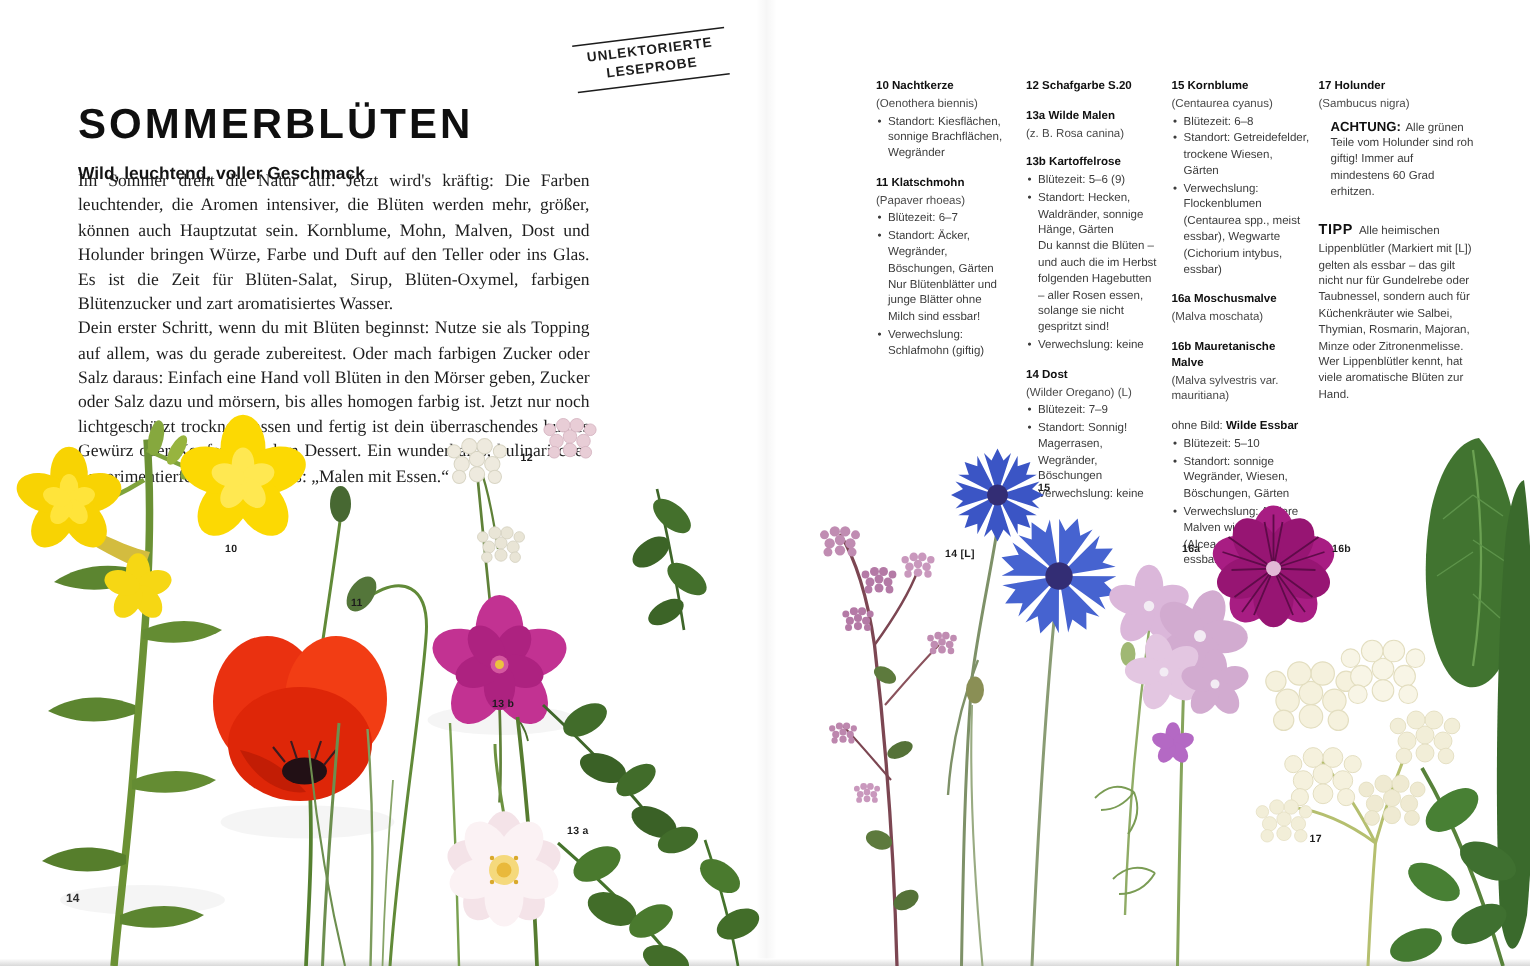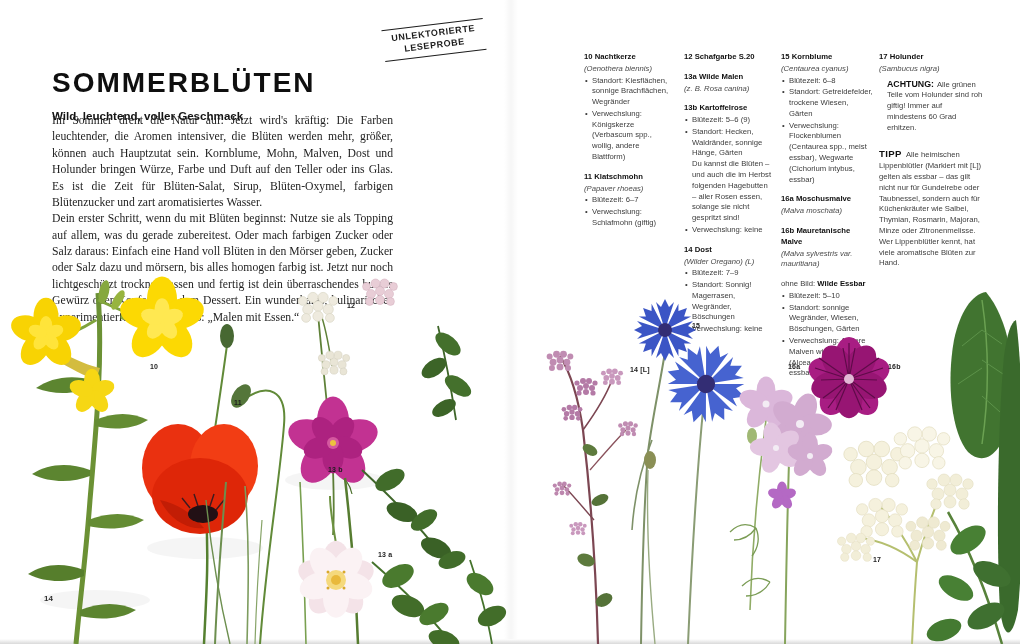--- a/index.html
+++ b/index.html
@@ -28,21 +28,21 @@
   .pl-14l{left:630px;top:366px;} .pl-15{left:692px;top:322px;} .pl-16a{left:788px;top:363px;}
   .pl-16b{left:888px;top:363px;} .pl-17{left:873px;top:556px;}
 
   
   .col{position:absolute;top:52px;font-size:7.7px;line-height:1.4;color:#3c3c3c;}
   .col-1{left:584px;width:90px;} .col-2{left:684px;width:90px;}
   .col-3{left:781px;width:92px;} .col-4{left:879px;width:104px;}
   .entry{margin:0 0 9px;}
   .e-head{font-weight:700;color:#101010;margin-bottom:1px;}
   .e-pre{font-weight:400;color:#3c3c3c;}
-  .e-latin{font-style:italic;color:#4a4a4a;margin-bottom:1px;}
+  .e-latin{color:#4a4a4a;margin-bottom:1px;}
   ul.e-bullets{list-style:none;margin:0;padding:0;}
   .e-bullets li{position:relative;padding-left:8px;margin:0 0 1px;white-space:pre-line;}
   .e-bullets li::before{content:"\2022";position:absolute;left:1px;top:0;}
   .e-warning{padding-left:8px;margin:3px 0 3px;}
   .w-label{font-weight:700;font-size:8.8px;color:#101010;margin-right:3px;}
   .tip{margin-top:14px;}
   .tip-label{font-weight:700;font-size:9.6px;letter-spacing:0.4px;color:#101010;margin-right:4px;}
 
   .art{position:absolute;left:0;top:0;width:1020px;height:644px;z-index:1;pointer-events:none;}
 </style>
@@ -290,28 +290,29 @@
   <div class="plabel pl-16a">16a</div>
   <div class="plabel pl-16b">16b</div>
   <div class="plabel pl-17">17</div>
 
   <div class="col col-1">
     <div class="entry">
       <div class="e-head">10 Nachtkerze</div>
       <div class="e-latin">(Oenothera biennis)</div>
       <ul class="e-bullets">
           <li>Standort: Kiesflächen, sonnige Brachflächen, Wegränder</li>
-          <li>Verwechslung: Königskerze (Verbascum spp., wollig, andere Blattform)</li>
         </ul>
     </div>
     <div class="entry">
       <div class="e-head">11 Klatschmohn</div>
       <div class="e-latin">(Papaver rhoeas)</div>
       <ul class="e-bullets">
           <li>Blütezeit: 6–7</li>
+          <li>Standort: Äcker, Wegränder, Böschungen, Gärten
+Nur Blütenblätter und junge Blätter ohne Milch sind essbar!</li>
           <li>Verwechslung: Schlafmohn (giftig)</li>
         </ul>
     </div>
   </div>
 
   <div class="col col-2">
     <div class="entry">
       <div class="e-head">12 Schafgarbe S.20</div>
     </div>
     <div class="entry">

